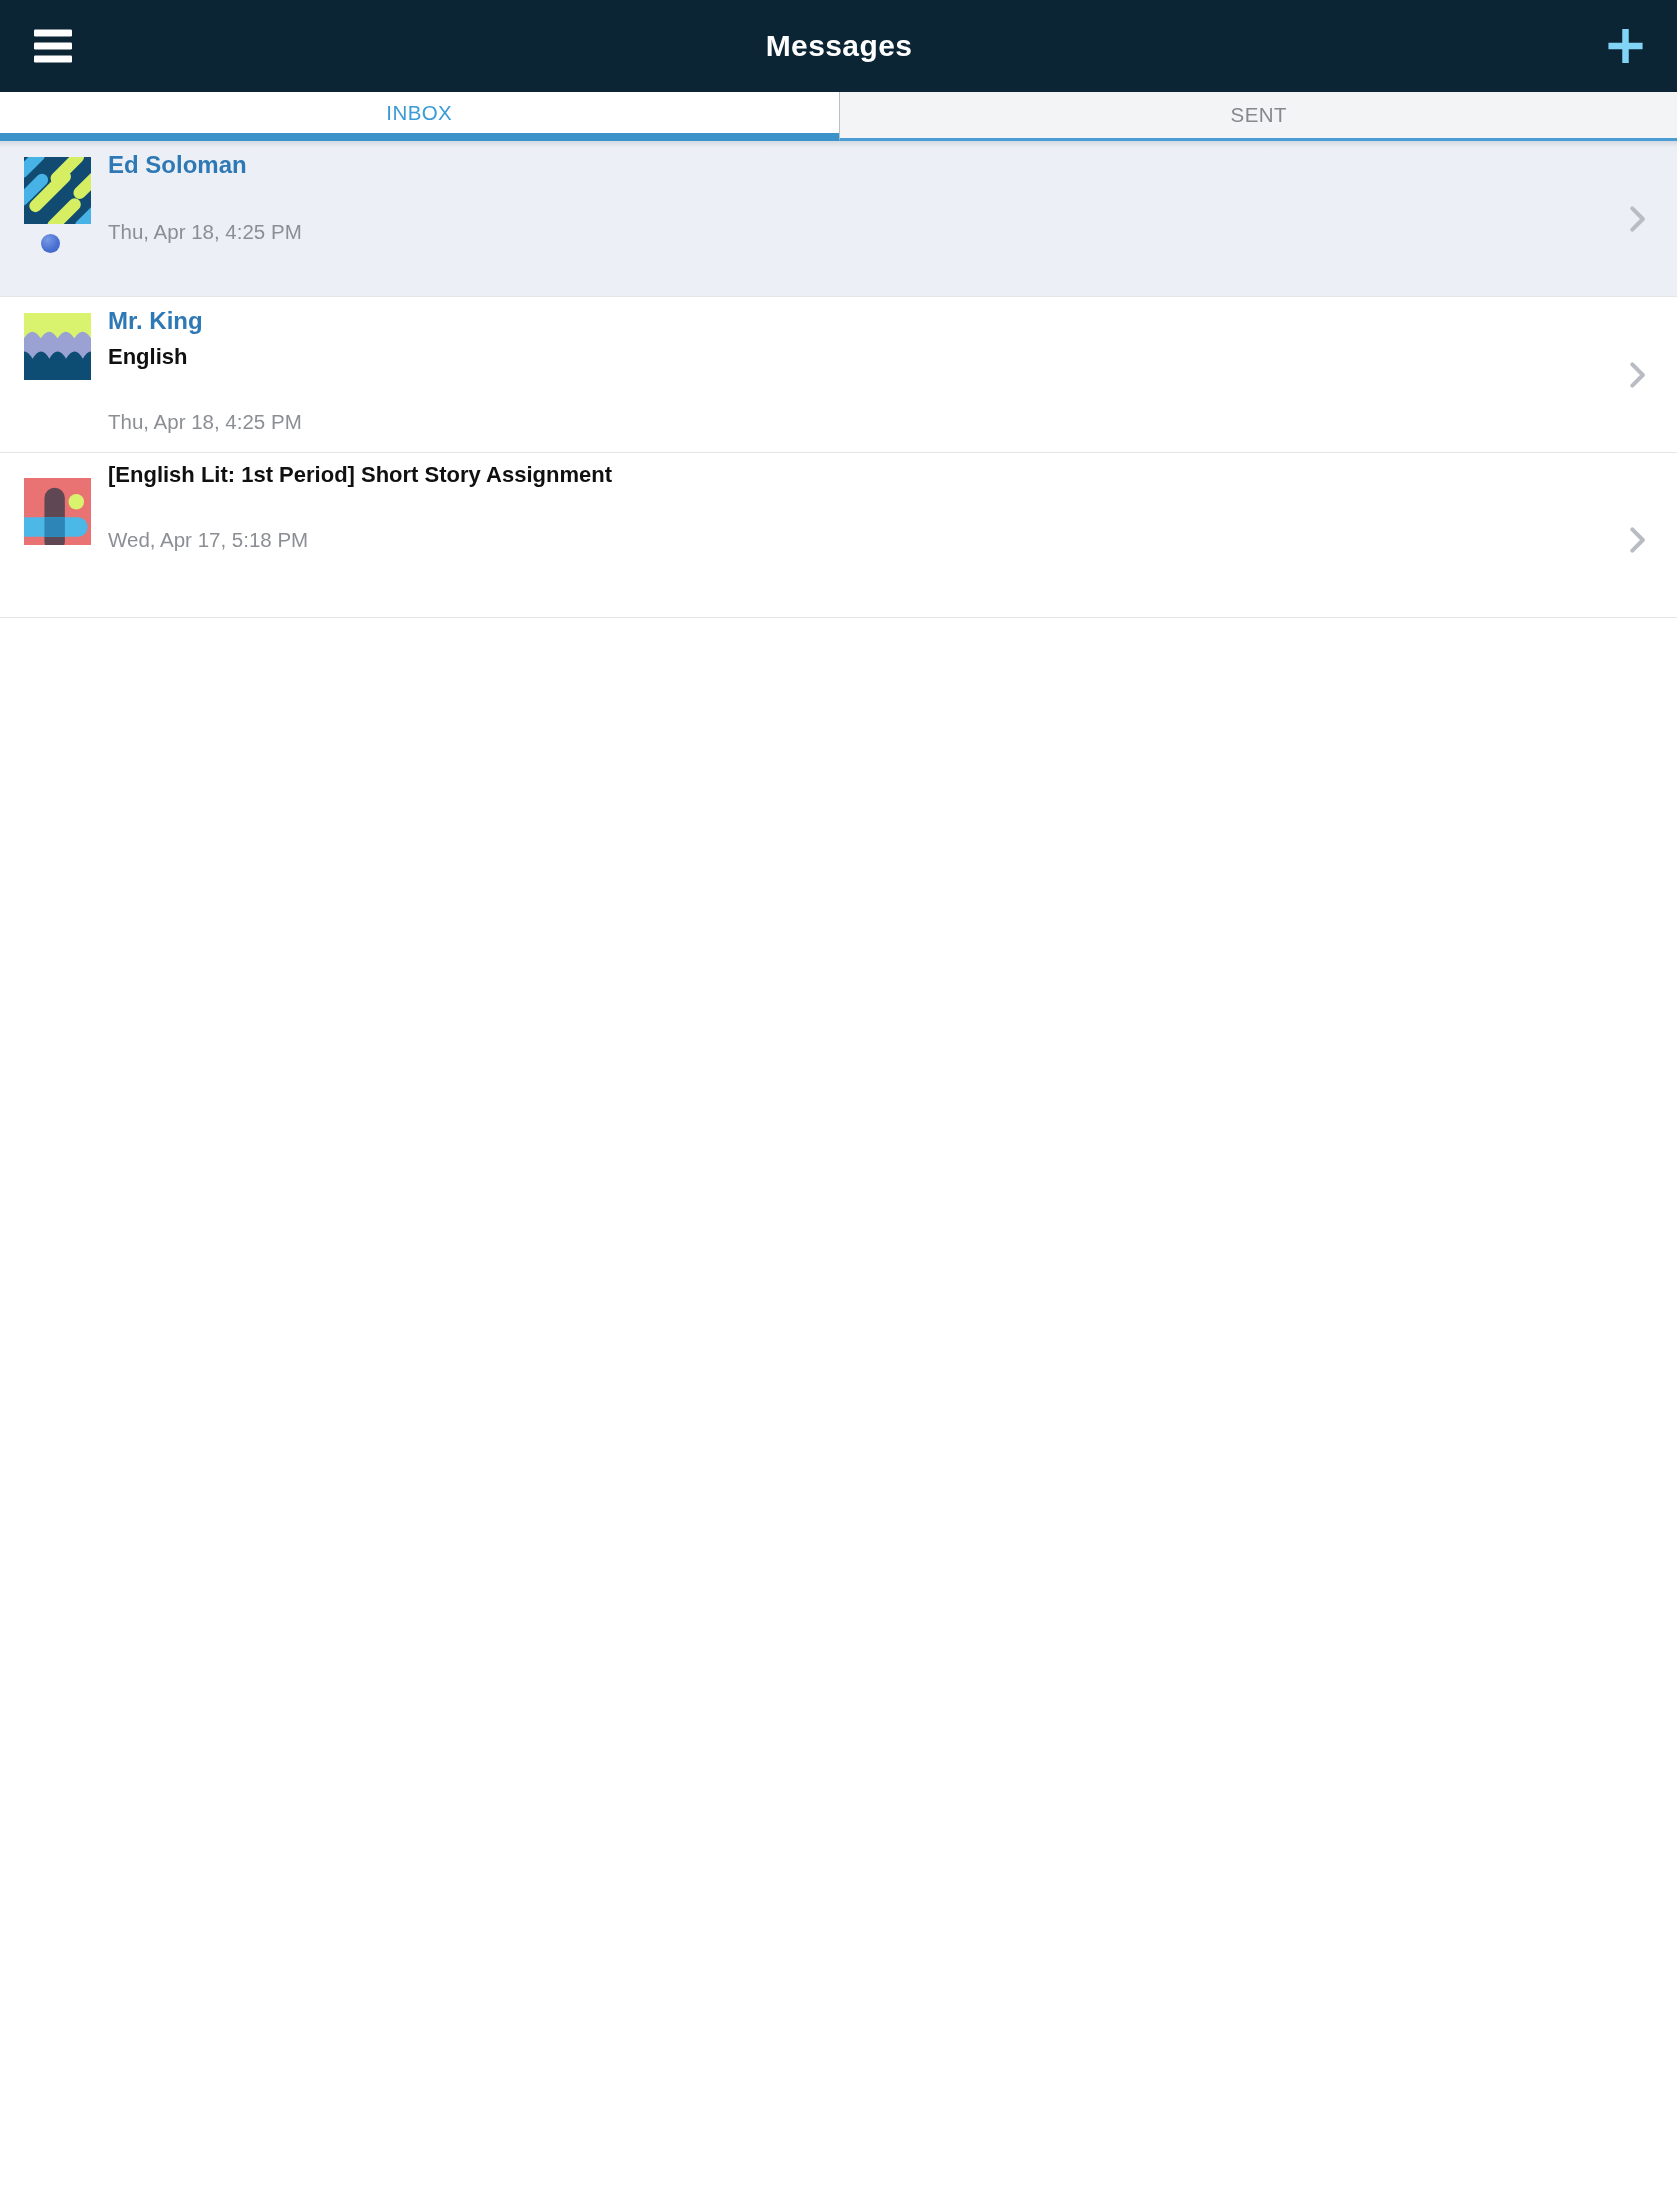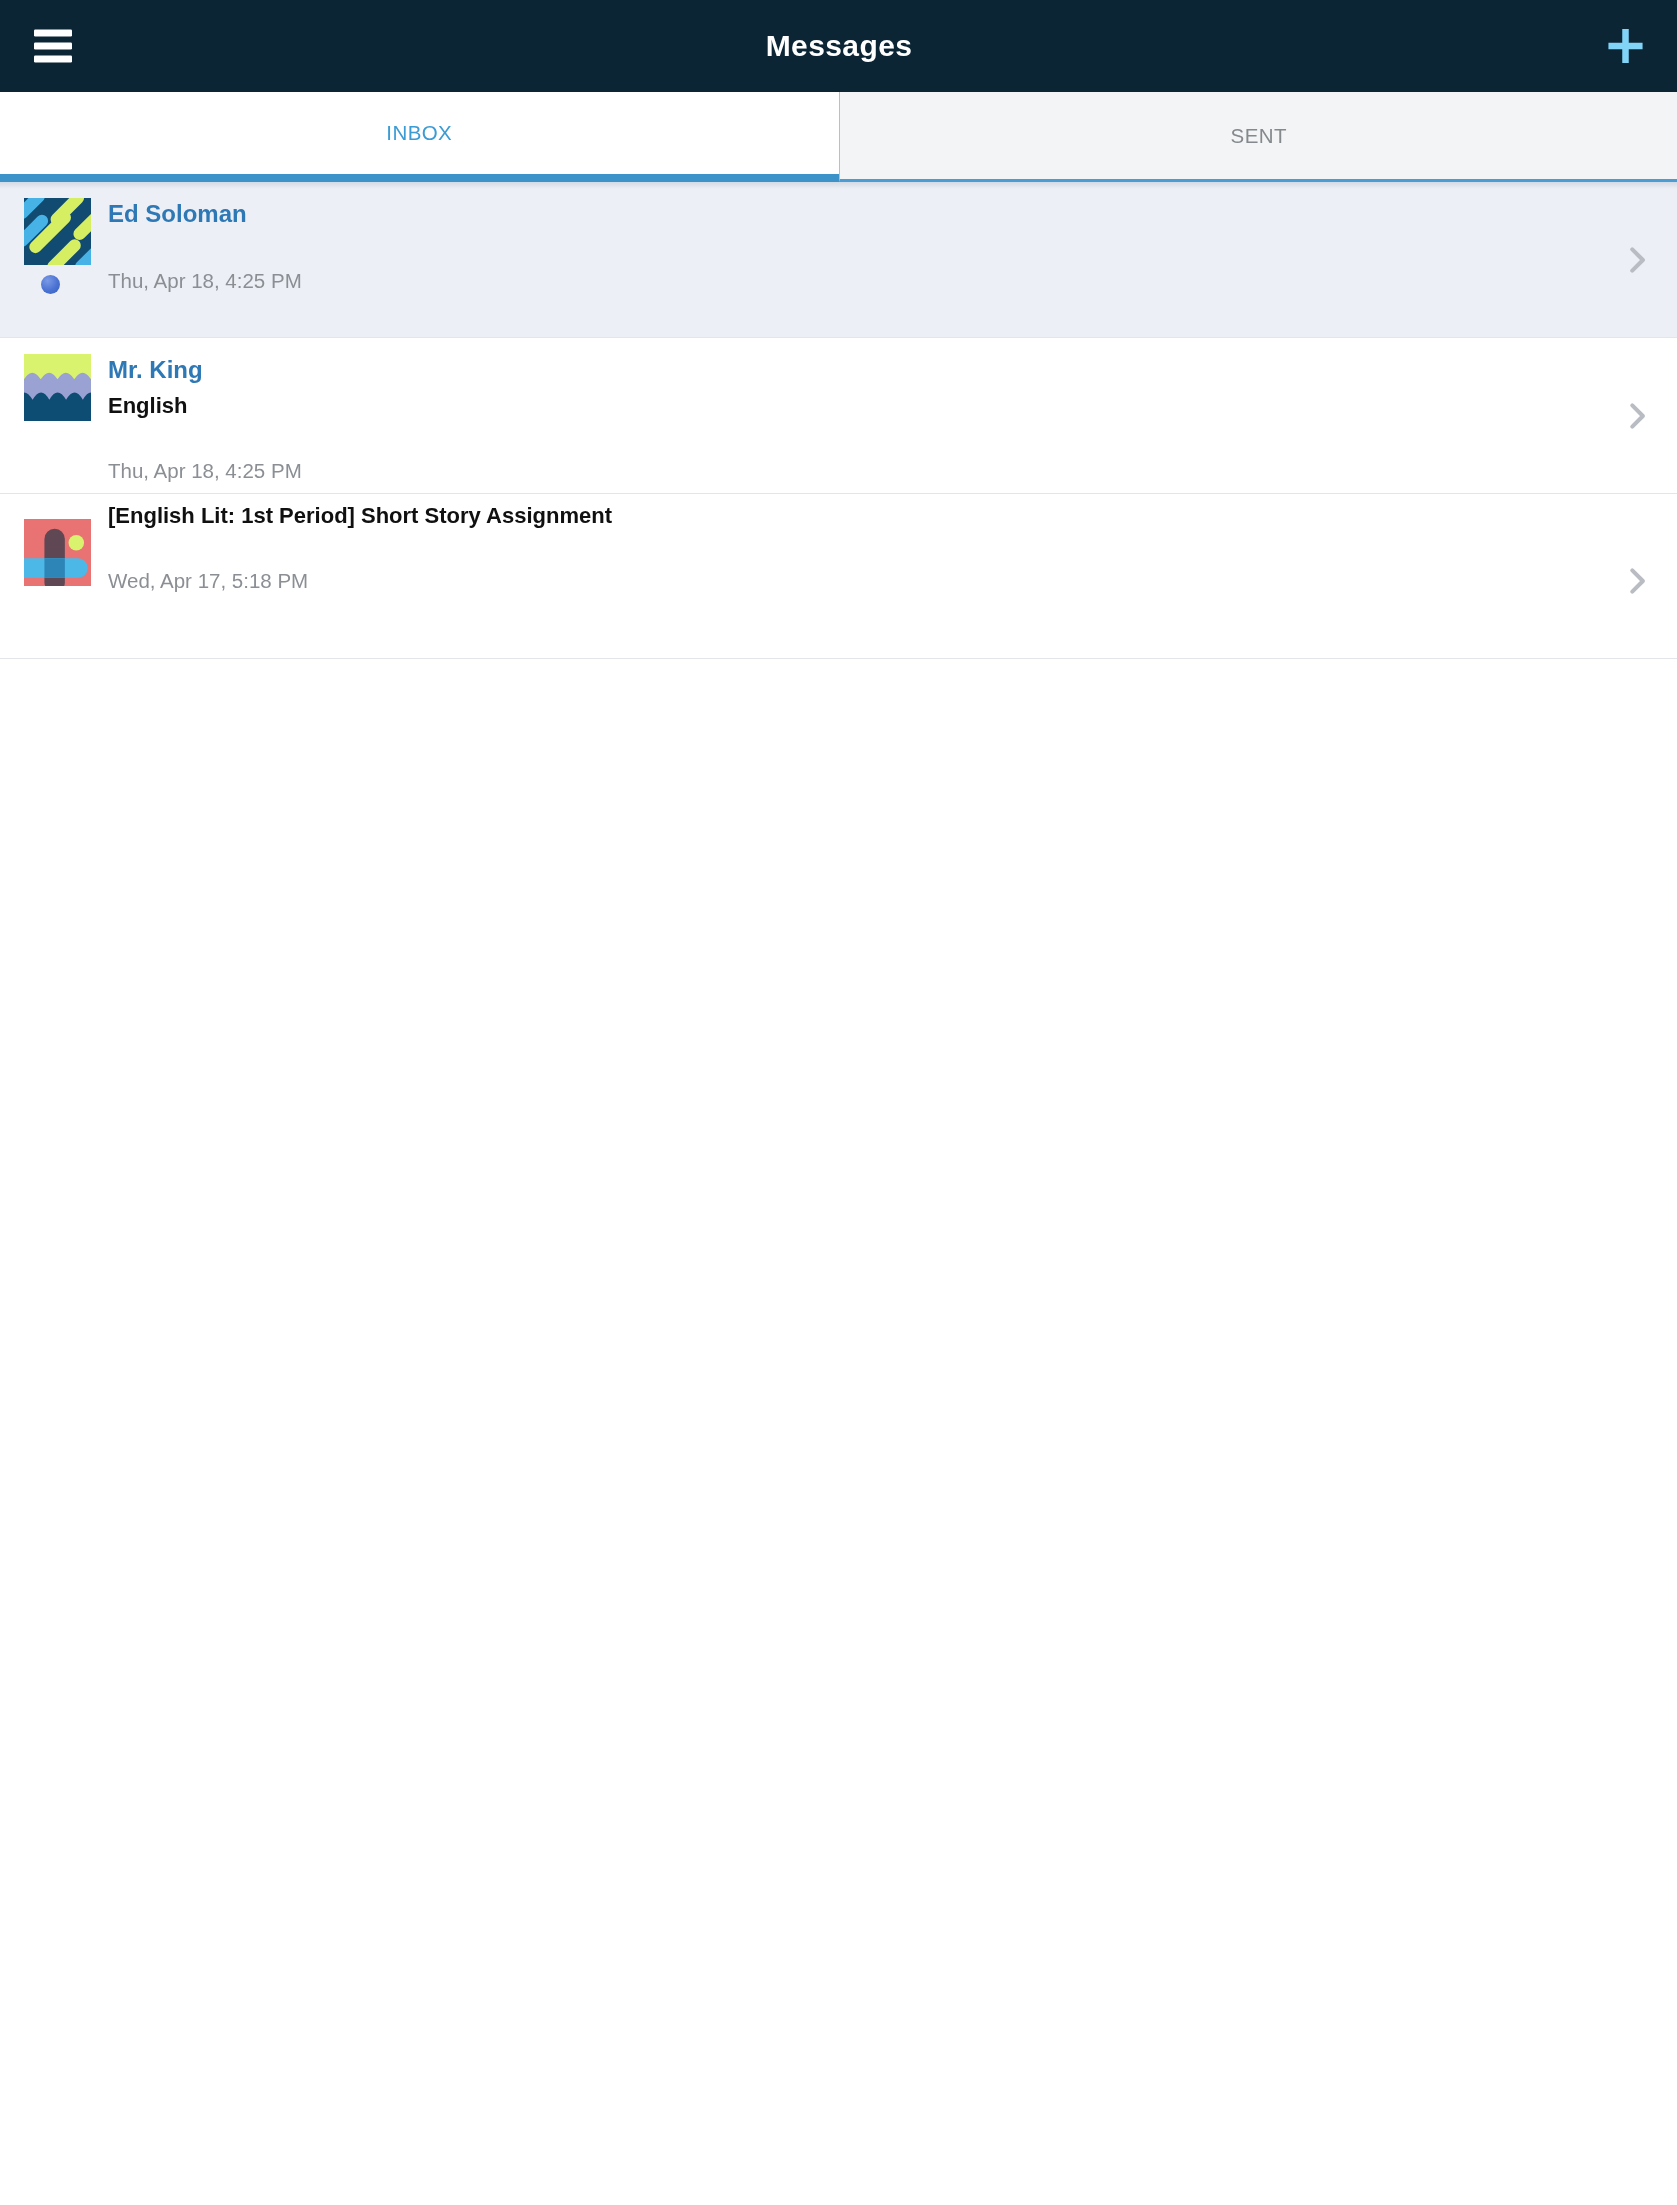--- a/index.html
+++ b/index.html
@@ -21,21 +21,21 @@
     width:38px;display:flex;flex-direction:column;gap:6.6px;cursor:pointer;
   }
   .hamburger .bar{height:6.6px;background:#ffffff;border-radius:1.2px;}
   .header-title{color:#ffffff;font-size:30px;font-weight:600;letter-spacing:0.4px;}
   .plus-btn{
     position:absolute;right:33px;top:50%;transform:translateY(-50%);
     width:39px;height:39px;cursor:pointer;background:none;border:none;padding:0;
   }
 
   
-  .tabs{display:flex;height:90px;background:#fff;}
+  .tabs{display:flex;height:49px;background:#fff;}
   .tab{
     flex:1;display:flex;align-items:center;justify-content:center;
     font-size:20.5px;letter-spacing:0.4px;box-sizing:border-box;cursor:pointer;
     user-select:none;
   }
   .tab-inbox{background:#ffffff;color:#3a9bd5;border-bottom:8.2px solid #3b93c9;}
   .tab-sent{
     background:#f3f4f5;color:#85898e;
     border-bottom:3.3px solid #4a9cd4;border-left:1.6px solid #b9bfc5;text-align:center;
   }
@@ -50,21 +50,21 @@
   .row{
     position:relative;height:156px;box-sizing:border-box;
     border-bottom:1.6px solid #e3e6e9;background:#ffffff;
     padding-left:108px;cursor:pointer;
   }
   .row.unread{background:#ecf0f6;}
   .avatar{
     position:absolute;left:24px;top:15.6px;width:67px;height:67px;display:block;
   }
   .sender{
-    margin:0;padding-top:18px;line-height:28px;
+    margin:0;padding-top:10px;line-height:28px;
     color:#2e79b5;font-size:24px;font-weight:bold;
     white-space:nowrap;overflow:hidden;
   }
   .subject{
     margin:9px 0 0 0;line-height:25.4px;
     color:#101010;font-size:22px;font-weight:bold;
     white-space:nowrap;overflow:hidden;padding-right:74px;
   }
   .timestamp{
     margin:41px 0 0 0;line-height:24px;

